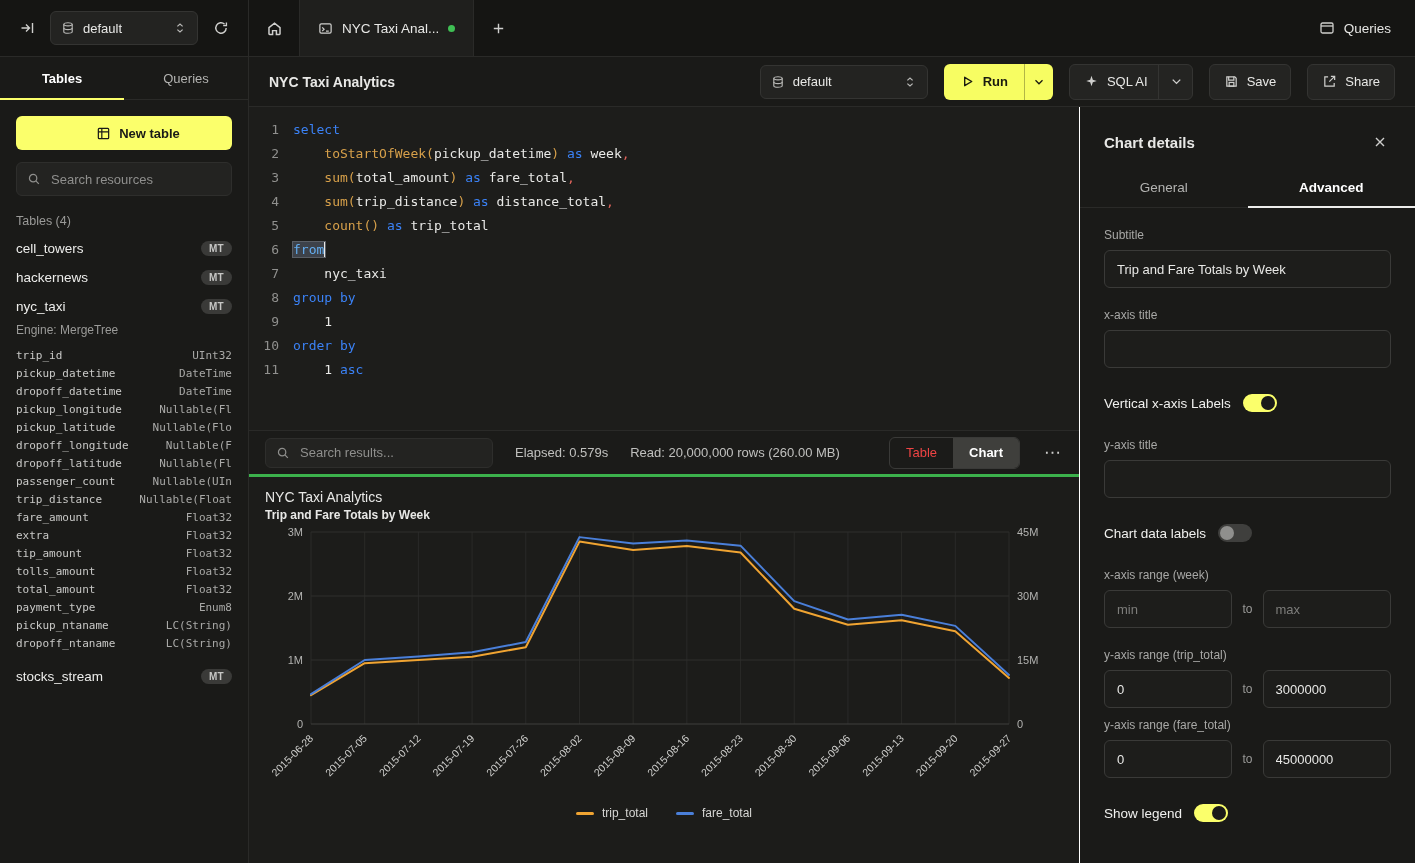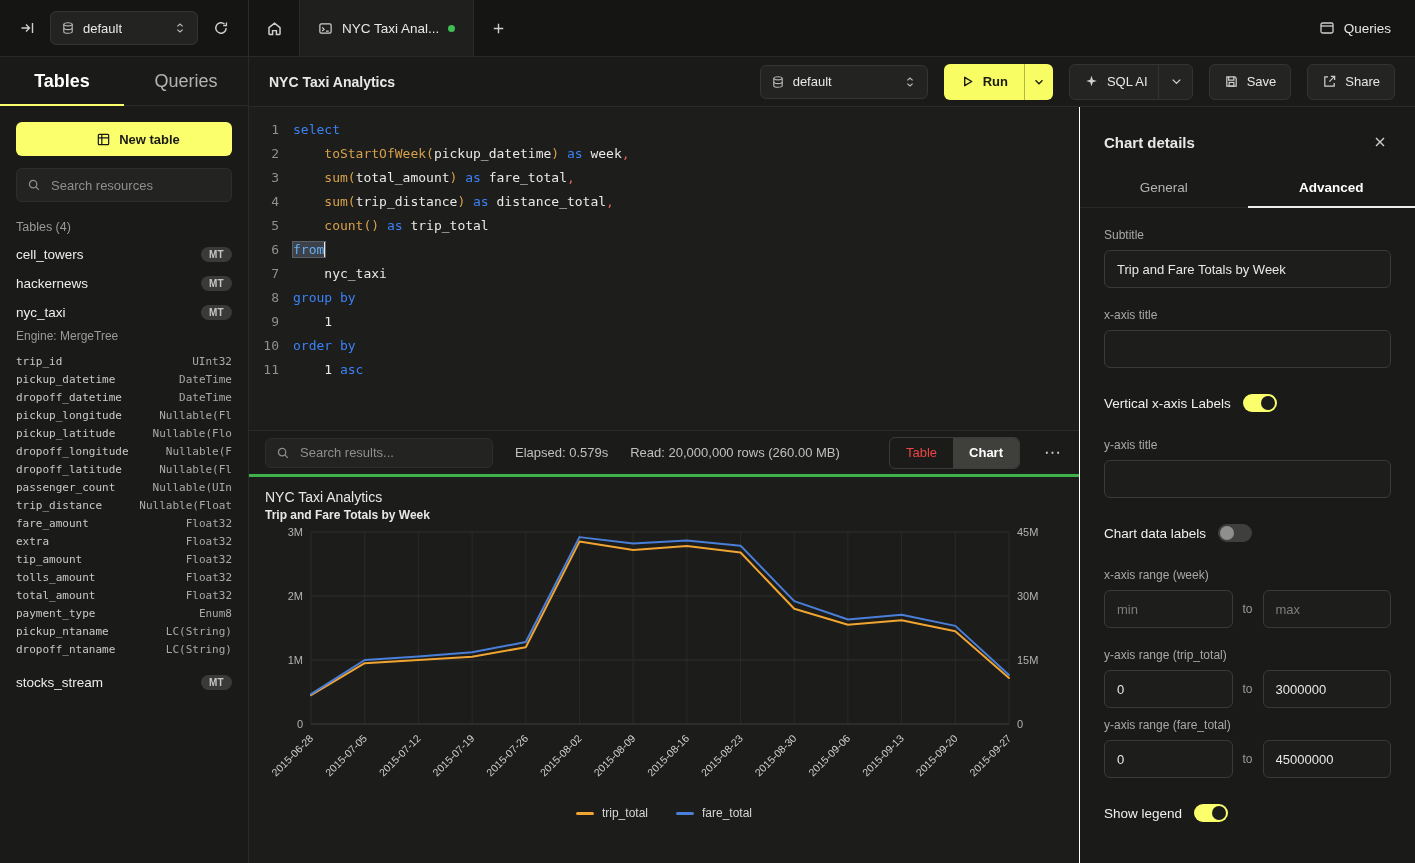--- a/index.html
+++ b/index.html
@@ -30,21 +30,21 @@
   .plus-btn { width:48px; display:flex; align-items:center; justify-content:center; color:#cfcfcd; cursor:pointer; }
   .topbar-right { margin-left:auto; display:flex; align-items:center; gap:9px; padding-right:24px; color:#e6e6e4; cursor:pointer; font-size:13.5px; }
   .topbar-right svg { width:16px; height:16px; color:#cfcfcd; }
 
   
   .body-row { flex:1; display:flex; min-height:0; }
 
   
   .sidebar { width:249px; flex:none; background:#1a1a18; border-right:1px solid #2a2a28; display:flex; flex-direction:column; min-height:0; }
   .side-tabs { display:flex; border-bottom:1px solid #2a2a28; flex:none; }
-  .side-tab { flex:1; text-align:center; padding:14px 0 13px; color:#b3b3b1; font-size:18px; position:relative; cursor:pointer; }
+  .side-tab { flex:1; text-align:center; padding:14px 0 13px; color:#b3b3b1; font-size:13px; position:relative; cursor:pointer; }
   .side-tab.active { color:#fff; font-weight:700; }
   .side-tab.active::after { content:''; position:absolute; left:0; right:0; bottom:-1px; height:2px; background:#fbff6b; }
   .new-table-btn { margin:16px 16px 12px; height:34px; flex:none; background:#fbff6b; color:#191917; border-radius:6px; display:flex; align-items:center; justify-content:center; gap:8px; font-weight:600; cursor:pointer;padding-left:28px; }
   .new-table-btn svg { width:15px; height:15px; }
   .search-box { margin:0 16px; height:34px; flex:none; background:#232321; border:1px solid #2e2e2c; border-radius:6px; display:flex; align-items:center; gap:8px; padding:0 10px; color:#8f8f8d; }
   .search-box svg { width:14px; height:14px; flex:none; }
   .search-box input { background:none; border:none; outline:none; color:#e8e8e6; font-size:13px; width:100%; font-family:inherit; }
   .search-box input::placeholder { color:#8f8f8d; }
   .section-label { margin:18px 16px 6px; color:#9a9a98; font-size:12.5px; flex:none; }
   .tables-list { flex:1; overflow:hidden; }
@@ -117,21 +117,21 @@
   .field-label { font-size:12px; color:#a8a8a6; margin:0 0 8px; }
   .group { margin-bottom:20px; }
   .text-input { width:100%; height:38px; background:#1d1d1b; border:1px solid #3a3a38; border-radius:6px; color:#e8e8e6; padding:0 12px; font-size:13px; outline:none; font-family:inherit; }
   .text-input::placeholder { color:#7d7d7b; }
   .toggle-row { display:flex; align-items:center; gap:12px; margin:26px 0; font-size:13.5px; color:#f0f0ee; }
   .toggle { width:34px; height:18px; border-radius:10px; position:relative; flex:none; cursor:pointer; }
   .toggle.on { background:#fbff6b; }
   .toggle.on::after { content:''; position:absolute; right:2px; top:2px; width:14px; height:14px; border-radius:50%; background:#1b1b19; }
   .toggle.off { background:#3f3f3d; }
   .toggle.off::after { content:''; position:absolute; left:2px; top:2px; width:14px; height:14px; border-radius:50%; background:#8f8f8d; }
-  .range-row { display:flex; align-items:center; gap:10px; }
+  .range-row { display:flex; align-items:center; gap:10px;justify-content:flex-end; }
   .range-row .text-input { flex:1; min-width:0; }
   .to-label { color:#9a9a98; font-size:12px; flex:none; }
   .group.tight { margin-bottom:10px; }
 </style>
 </head>
 <body>
 
 <div class="app">
 
   <div class="topbar">

